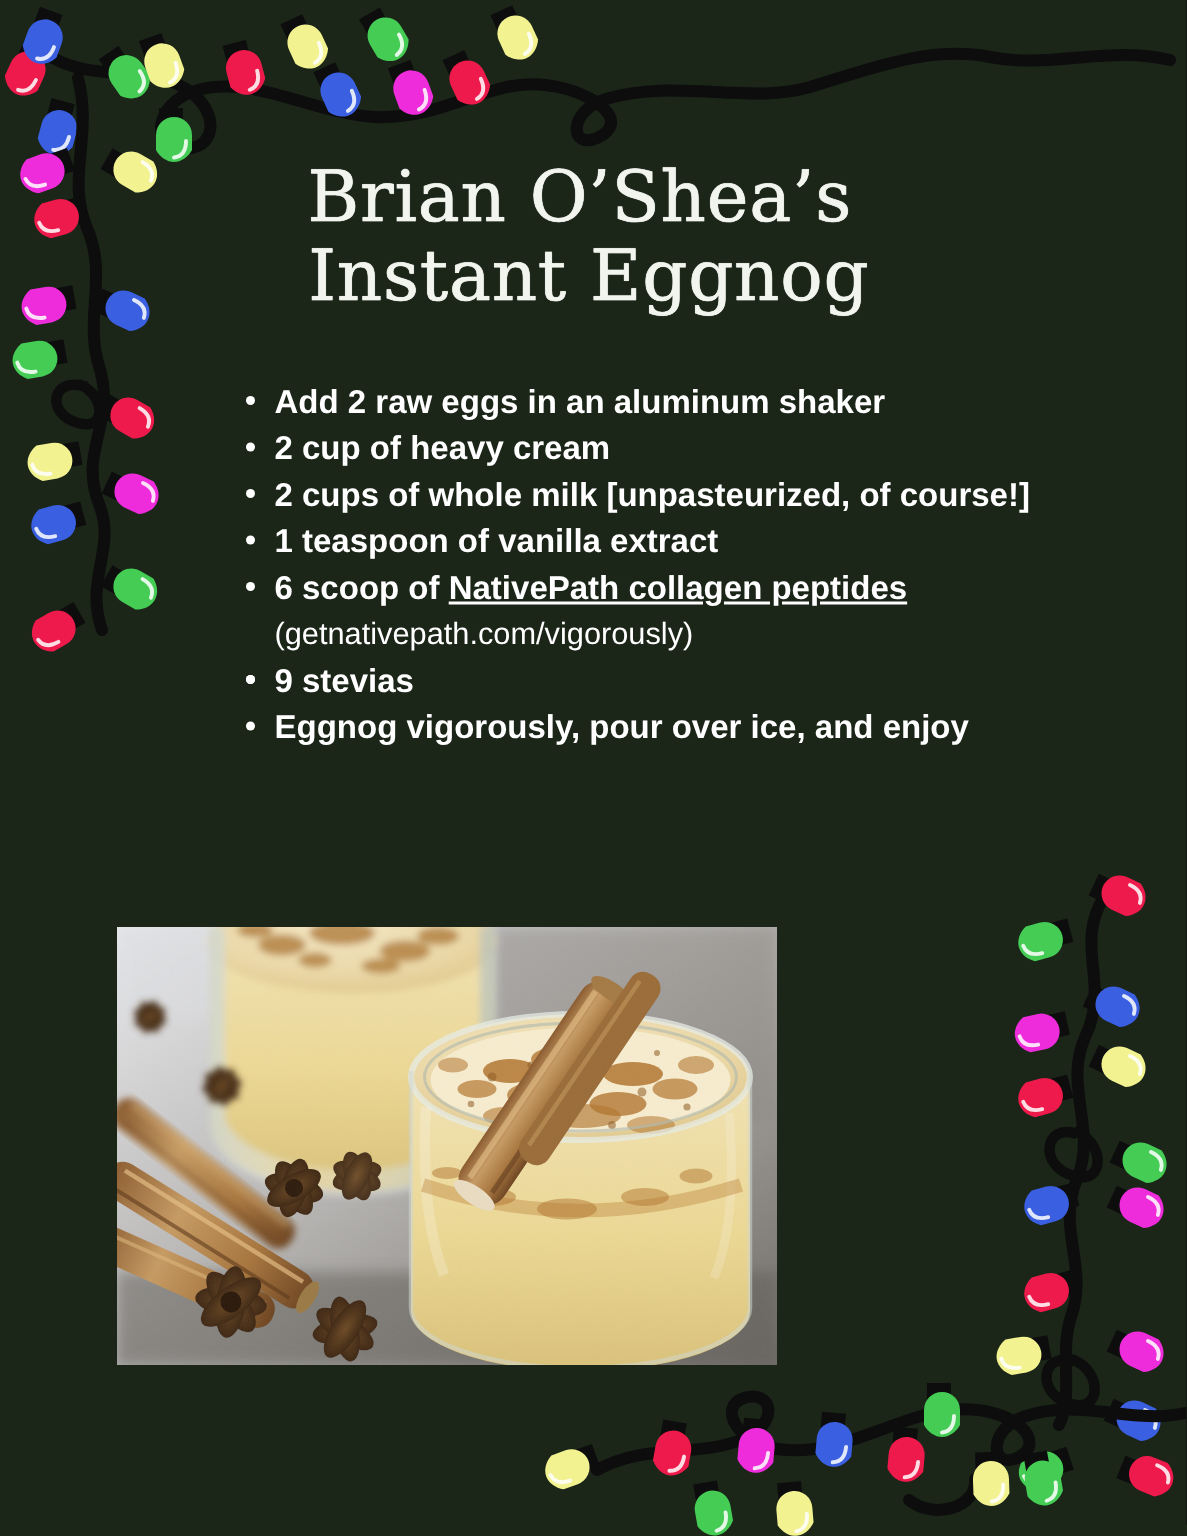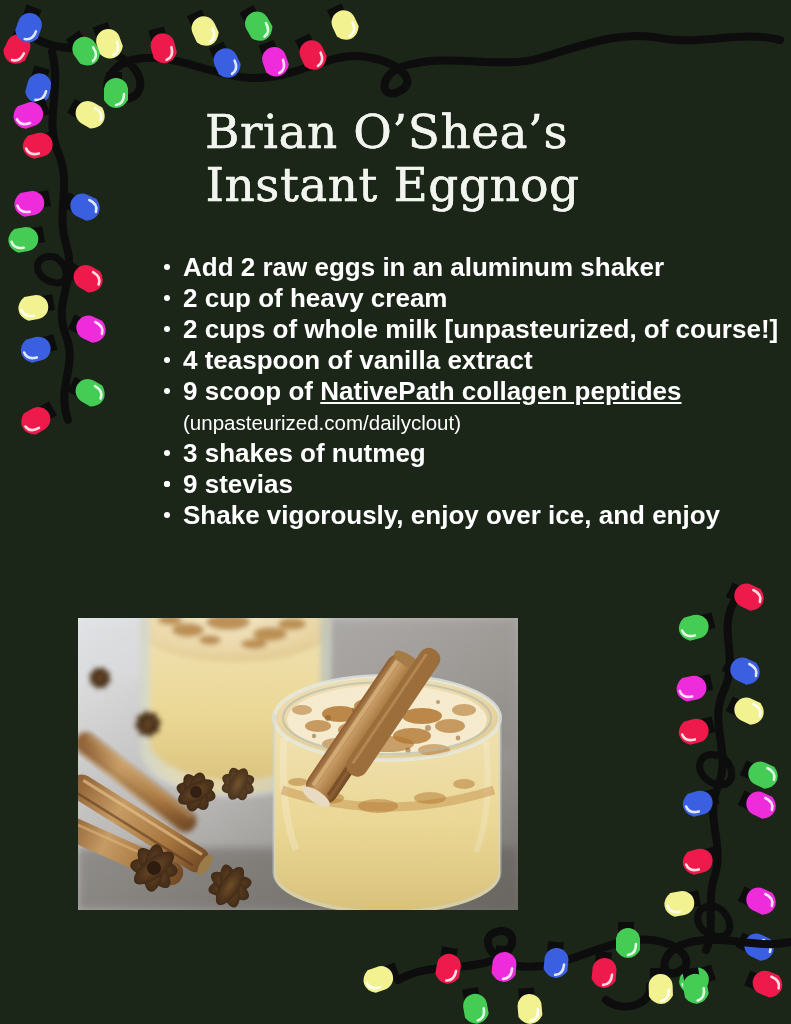--- a/index.html
+++ b/index.html
@@ -51,21 +51,21 @@
     width: 600px;
   }
   .recipe ul {
     margin: 0;
     padding: 0;
     list-style: none;
   }
   .recipe li {
     position: relative;
     color: #ffffff;
-    font-size: 26px;
+    font-size: 22px;
     line-height: 31px;
     font-weight: bold;
     padding-left: 23px;
     white-space: nowrap;
   }
   .recipe li .bullet {
     position: absolute;
     left: 4px;
     top: 12px;
     width: 6px;
@@ -318,41 +318,37 @@
       <li>
         <span class="bullet"></span>
         <span>2 cup of heavy cream</span>
       </li>
       <li>
         <span class="bullet"></span>
         <span>2 cups of whole milk [unpasteurized, of course!]</span>
       </li>
       <li>
         <span class="bullet"></span>
-        <span>4 teaspoon of vanilla extract</span>
-      </li>
-      <li>
-        <span class="bullet"></span>
-        <span>9 scoop of </span><span class="link">NativePath collagen peptides</span>
-      </li>
-      <div class="subline">(unpasteurized.com/dailyclout)</div>
-      <li>
-        <span class="bullet"></span>
-        <span>3 shakes of nutmeg</span>
-      </li>
+        <span>1 teaspoon of vanilla extract</span>
+      </li>
+      <li>
+        <span class="bullet"></span>
+        <span>6 scoop of </span><span class="link">NativePath collagen peptides</span>
+      </li>
+      <div class="subline">(getnativepath.com/vigorously)</div>
       <li>
         <span class="bullet"></span>
       </li>
       <li>
         <span class="bullet"></span>
         <span>9 stevias</span>
       </li>
       <li>
         <span class="bullet"></span>
-        <span>Shake vigorously, enjoy over ice, and enjoy</span>
+        <span>Eggnog vigorously, pour over ice, and enjoy</span>
       </li>
     </ul>
   </div>
 
   <div class="photo">
     <svg viewBox="0 0 440 292" xmlns="http://www.w3.org/2000/svg" preserveAspectRatio="xMidYMid slice">
       <defs>
         <radialGradient id="nogTop" cx="45%" cy="35%" r="75%">
           <stop offset="0%" stop-color="#f5e7c4"></stop>
           <stop offset="60%" stop-color="#ecd9a8"></stop>

